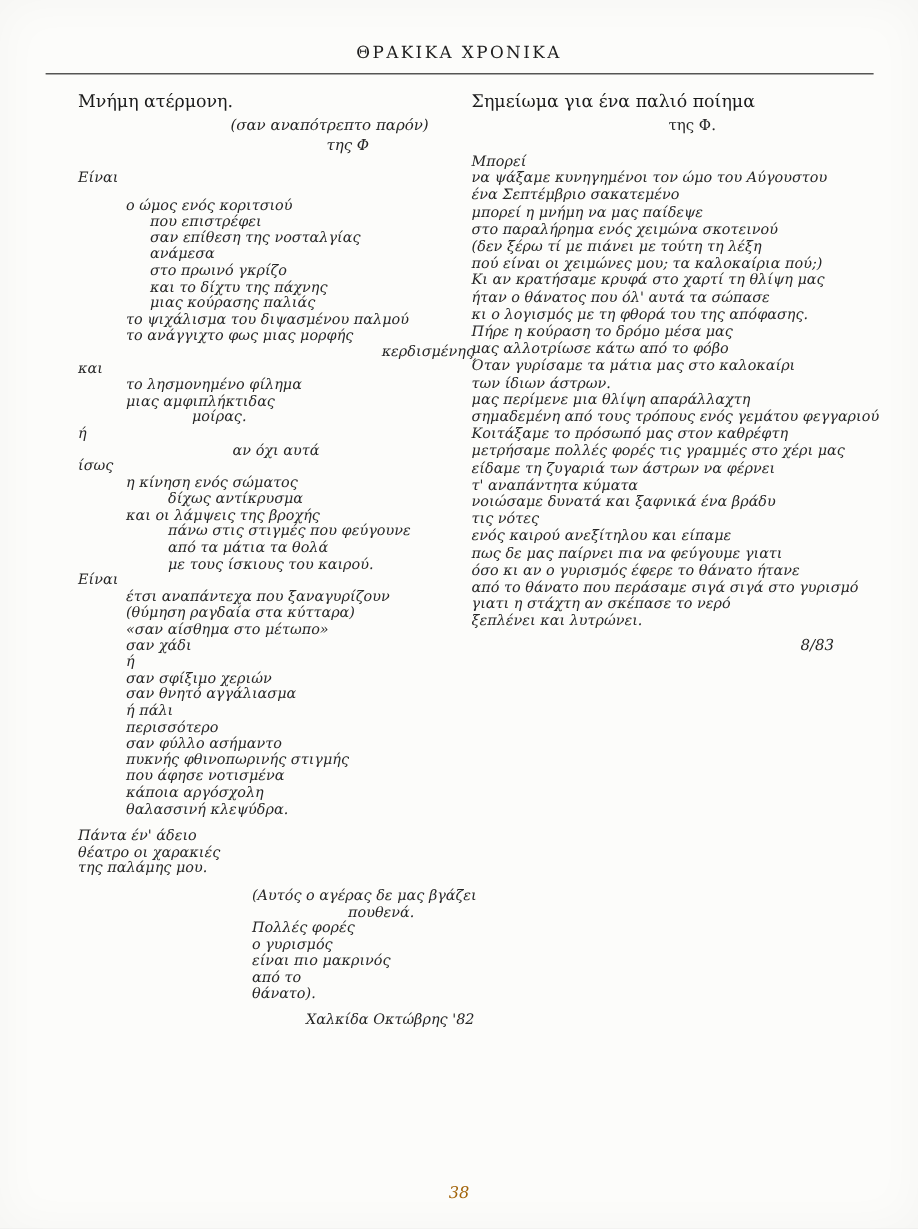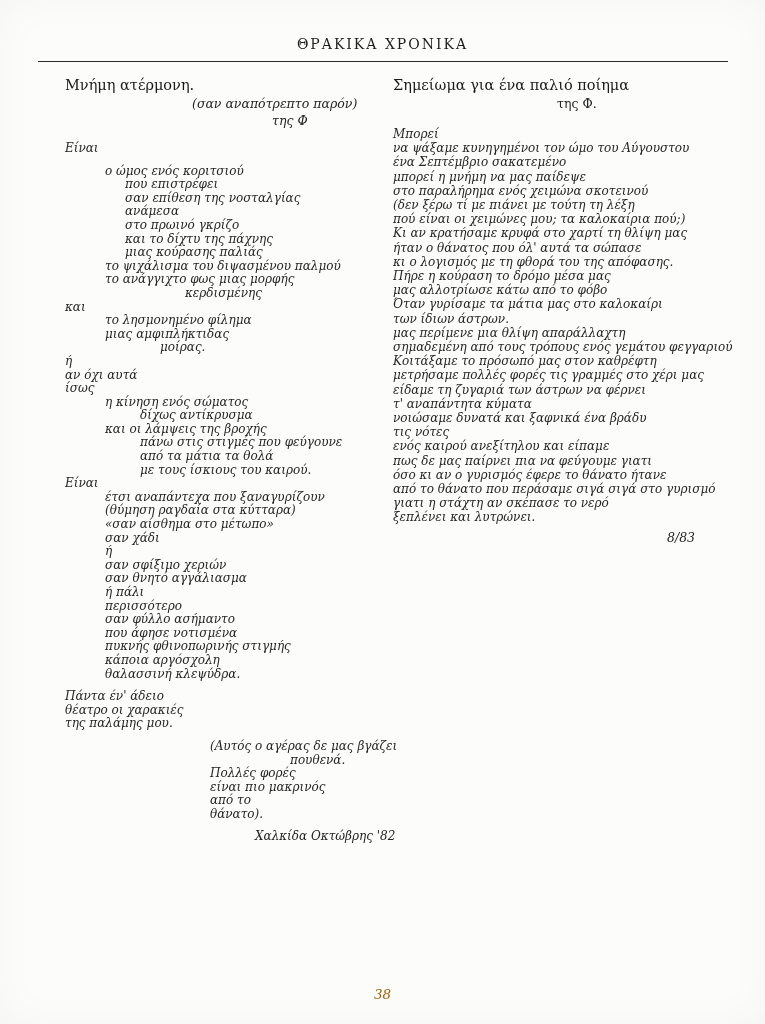--- a/index.html
+++ b/index.html
@@ -54,57 +54,58 @@
         <div class="pline blank" style="padding-left: 0px;">&nbsp;</div>
         <div class="pline" style="padding-left: 40px;">ο ώμος ενός κοριτσιού</div>
         <div class="pline" style="padding-left: 60px;">που επιστρέφει</div>
         <div class="pline" style="padding-left: 60px;">σαν επίθεση της νοσταλγίας</div>
         <div class="pline" style="padding-left: 60px;">ανάμεσα</div>
         <div class="pline" style="padding-left: 60px;">στο πρωινό γκρίζο</div>
         <div class="pline" style="padding-left: 60px;">και το δίχτυ της πάχνης</div>
         <div class="pline" style="padding-left: 60px;">μιας κούρασης παλιάς</div>
         <div class="pline" style="padding-left: 40px;">το ψιχάλισμα του διψασμένου παλμού</div>
         <div class="pline" style="padding-left: 40px;">το ανάγγιχτο φως μιας μορφής</div>
-        <div class="pline" style="padding-left: 120px;">κερδισμένης</div>
+        <div class="pline" style="padding-left: 120px; text-align: right;">κερδισμένης</div>
         <div class="pline" style="padding-left: 0px;">και</div>
         <div class="pline" style="padding-left: 40px;">το λησμονημένο φίλημα</div>
         <div class="pline" style="padding-left: 40px;">μιας αμφιπλήκτιδας</div>
         <div class="pline" style="padding-left: 95px; font-style: italic;">μοίρας.</div>
         <div class="pline" style="padding-left: 0px;">ή</div>
-        <div class="pline" style="padding-left: 0px;">αν όχι αυτά</div>
+        <div class="pline" style="padding-left: 0px; text-align: center;">αν όχι αυτά</div>
         <div class="pline" style="padding-left: 0px;">ίσως</div>
         <div class="pline" style="padding-left: 40px;">η κίνηση ενός σώματος</div>
         <div class="pline" style="padding-left: 75px;">δίχως αντίκρυσμα</div>
         <div class="pline" style="padding-left: 40px;">και οι λάμψεις της βροχής</div>
         <div class="pline" style="padding-left: 75px;">πάνω στις στιγμές που φεύγουνε</div>
         <div class="pline" style="padding-left: 75px;">από τα μάτια τα θολά</div>
         <div class="pline" style="padding-left: 75px;">με τους ίσκιους του καιρού.</div>
         <div class="pline" style="padding-left: 0px;">Είναι</div>
         <div class="pline" style="padding-left: 40px;">έτσι αναπάντεχα που ξαναγυρίζουν</div>
         <div class="pline" style="padding-left: 40px;">(θύμηση ραγδαία στα κύτταρα)</div>
         <div class="pline" style="padding-left: 40px;">«σαν αίσθημα στο μέτωπο»</div>
         <div class="pline" style="padding-left: 40px;">σαν χάδι</div>
         <div class="pline" style="padding-left: 40px;">ή</div>
         <div class="pline" style="padding-left: 40px;">σαν σφίξιμο χεριών</div>
         <div class="pline" style="padding-left: 40px;">σαν θνητό αγγάλιασμα</div>
         <div class="pline" style="padding-left: 40px;">ή πάλι</div>
         <div class="pline" style="padding-left: 40px;">περισσότερο</div>
         <div class="pline" style="padding-left: 40px;">σαν φύλλο ασήμαντο</div>
+        <div class="pline" style="padding-left: 40px;">πυκνής φθινοπωρινής στιγμής</div>
         <div class="pline" style="padding-left: 40px;">που άφησε νοτισμένα</div>
-        <div class="pline" style="padding-left: 40px;">πυκνής φθινοπωρινής στιγμής</div>
         <div class="pline" style="padding-left: 40px;">κάποια αργόσχολη</div>
         <div class="pline" style="padding-left: 40px;">θαλασσινή κλεψύδρα.</div>
         <div class="pline blank" style="padding-left: 0px;">&nbsp;</div>
         <div class="pline" style="padding-left: 0px;">Πάντα έν' άδειο</div>
         <div class="pline" style="padding-left: 0px;">θέατρο οι χαρακιές</div>
         <div class="pline" style="padding-left: 0px;">της παλάμης μου.</div>
         <div class="pline blank" style="padding-left: 0px;">&nbsp;</div>
         <div class="pline" style="padding-left: 145px;">(Αυτός ο αγέρας δε μας βγάζει</div>
         <div class="pline" style="padding-left: 225px;">πουθενά.</div>
         <div class="pline" style="padding-left: 145px;">Πολλές φορές</div>
+        <div class="pline" style="padding-left: 145px;">ο γυρισμός</div>
         <div class="pline" style="padding-left: 145px;">είναι πιο μακρινός</div>
         <div class="pline" style="padding-left: 145px;">από το</div>
         <div class="pline" style="padding-left: 145px;">θάνατο).</div>
       </div>
     <div class="signature">Χαλκίδα Οκτώβρης '82</div>
   </div>
 
   <div class="col-right">
     <div class="poem-title">Σημείωμα για ένα παλιό ποίημα</div>
     <div class="poem-byline-right">της Φ.</div>

